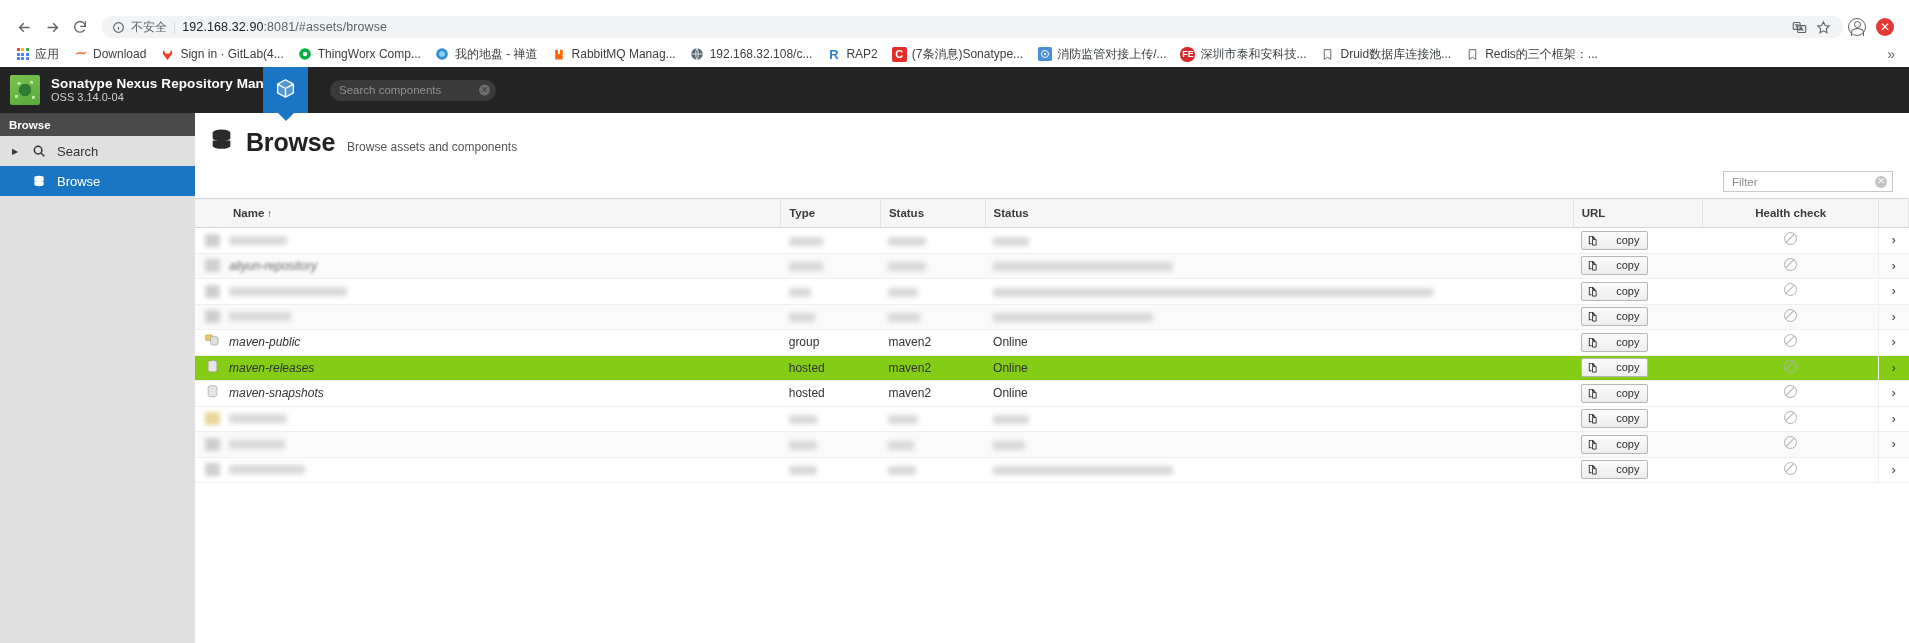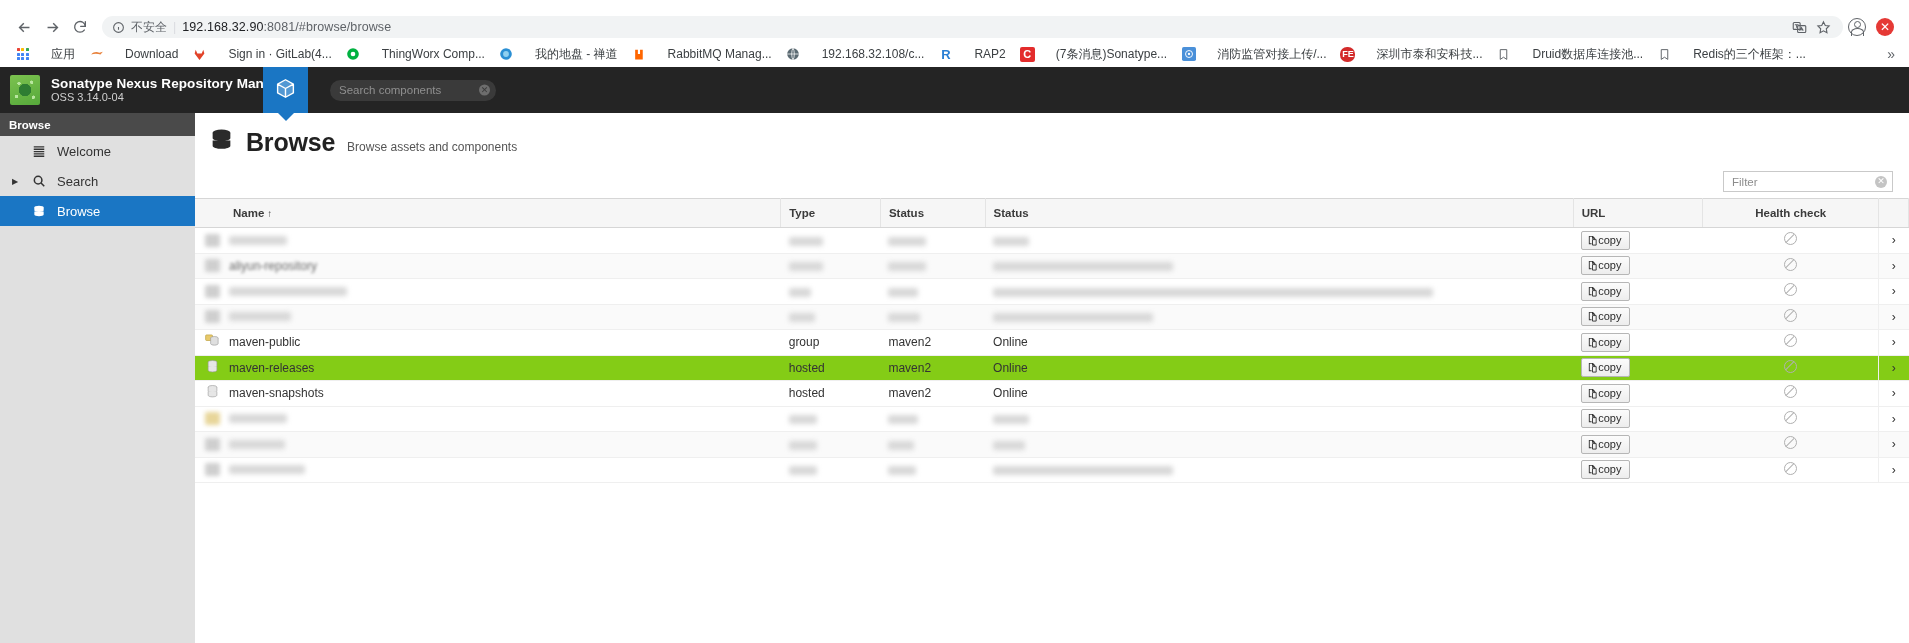--- a/index.html
+++ b/index.html
@@ -55,21 +55,21 @@
     height: 26px; display: flex; align-items: center;
     padding: 0 8px; gap: 0px; background: #fff; overflow: hidden;
   }
   .bm {
     display: flex; align-items: center; gap: 5px;
     padding: 2px 7px; font-size: 12px; color: #3c4043;
     white-space: nowrap; flex: none; height: 22px;
   }
   .bm-ico { width: 15px; height: 15px; flex: none; display:flex;align-items:center;justify-content:center;
             font-size: 11px; border-radius: 2px; }
-  .bm-label { line-height: 1; margin-left: 16px; }
+  .bm-label { line-height: 1; }
   .apps-grid { display: grid; grid-template-columns: repeat(3,3px); grid-template-rows: repeat(3,3px); gap: 1.5px; }
   .apps-grid i { background: #4285f4; border-radius: .5px; display:block; width:3px;height:3px;}
   .apps-grid i:nth-child(1){background:#ea4335}
   .apps-grid i:nth-child(2){background:#fbbc05}
   .apps-grid i:nth-child(3){background:#34a853}
   .apps-grid i:nth-child(5){background:#4285f4}
   .bm-overflow { margin-left: auto; color:#5f6368; font-size:14px; padding-right:6px; flex:none;}
 
   
   .nx-header {
@@ -158,24 +158,24 @@
   }
   .tbl thead th.c-name { padding-left: 38px; }
   .tbl thead th.c-health { text-align: center; }
   .sort-caret { font-size: 10px; margin-left: 3px; font-weight: normal;}
   .tbl tbody td {
     height: 25.5px; font-size: 12px; color: #333; padding: 0 8px;
     border-bottom: 1px solid #efefef; white-space: nowrap; overflow: hidden;
   }
   .tbl tbody tr.alt { background: #fafafa; }
   .tbl tbody tr.hl td { background: #84cc16; }
-  .cell-name { display:flex; align-items:center; gap: 9px; padding-left: 2px; }
+  .cell-name { display:flex; align-items:center; gap: 9px; padding-left: 2px; font-style: italic; }
   .repo-ico { width: 15px; height: 15px; flex:none; }
   .copy-btn {
-    display:inline-flex; align-items:center; gap:0;
+    display:inline-flex; align-items:center; gap:18px;
     border: 1px solid #b6b6b6; background: linear-gradient(#fcfcfc,#ededed);
     border-radius: 2px; padding: 1px 7px 1px 5px; font-size: 11px; color:#2b2b2b;
     line-height: 15px;
   }
   .health-cell { text-align:center; }
   .no-entry {
     display:inline-block; width:13px;height:13px;border-radius:50%;
     border:1.4px solid #b0b0b0; position:relative;
   }
   .no-entry::after{
@@ -222,21 +222,21 @@
 
     <div class="omnibox">
       <span class="info-icon">
         <svg width="13" height="13" viewBox="0 0 24 24" fill="none" stroke="currentColor" stroke-width="2">
           <circle cx="12" cy="12" r="9"></circle>
             <path d="M12 11v5M12 8h.01"></path>
           </svg>
       </span>
       <span class="omni-warn">不安全</span>
       <span class="omni-sep">|</span>
-      <span class="omni-url"><span>192.168.32.90</span><span class="dim">:8081/#browse/browse</span></span>
+      <span class="omni-url"><span>192.168.32.90</span><span class="dim">:8081/#assets/browse</span></span>
       <span class="omni-right">
         <span class="omni-icon">
           <svg width="15" height="15" viewBox="0 0 24 24" fill="none" stroke="currentColor" stroke-width="1.8">
             <rect x="2" y="4" width="11" height="11" rx="1.5"></rect>
               <path d="M4.5 7.5h6M7.5 7.5v5"></path>
             <rect x="9" y="9" width="13" height="11" rx="1.5"></rect>
               <path d="M12 17l3-5 3 5M13 15.5h4"></path>
             </svg>
         </span>
         <span class="omni-icon">
@@ -402,29 +402,20 @@
     <span class="clear-x">✕</span>
   </div>
 
 </div>
 
 <div class="nx-body">
 
   <div class="nx-sidebar">
     <div class="nx-side-header">Browse</div>
 
-    <div class="side-item">
-      <span class="side-caret"></span>
-      <span class="side-ico">
-        <svg width="14" height="14" viewBox="0 0 24 24" stroke="#333" stroke-width="2.2">
-          <path d="M3 5h18M3 9h18M3 13h18M3 17h18M3 21h18"></path>
-          </svg>
-      </span>
-      <span>Welcome</span>
-    </div>
 
     <div class="side-item">
       <span class="side-caret">▶</span>
       <span class="side-ico">
         <svg width="14" height="14" viewBox="0 0 24 24" fill="none" stroke="#333" stroke-width="2.6">
           <circle cx="10.5" cy="10.5" r="6.5"></circle>
             <path d="M15.5 15.5L21 21"></path>
           </svg>
       </span>
       <span>Search</span>

